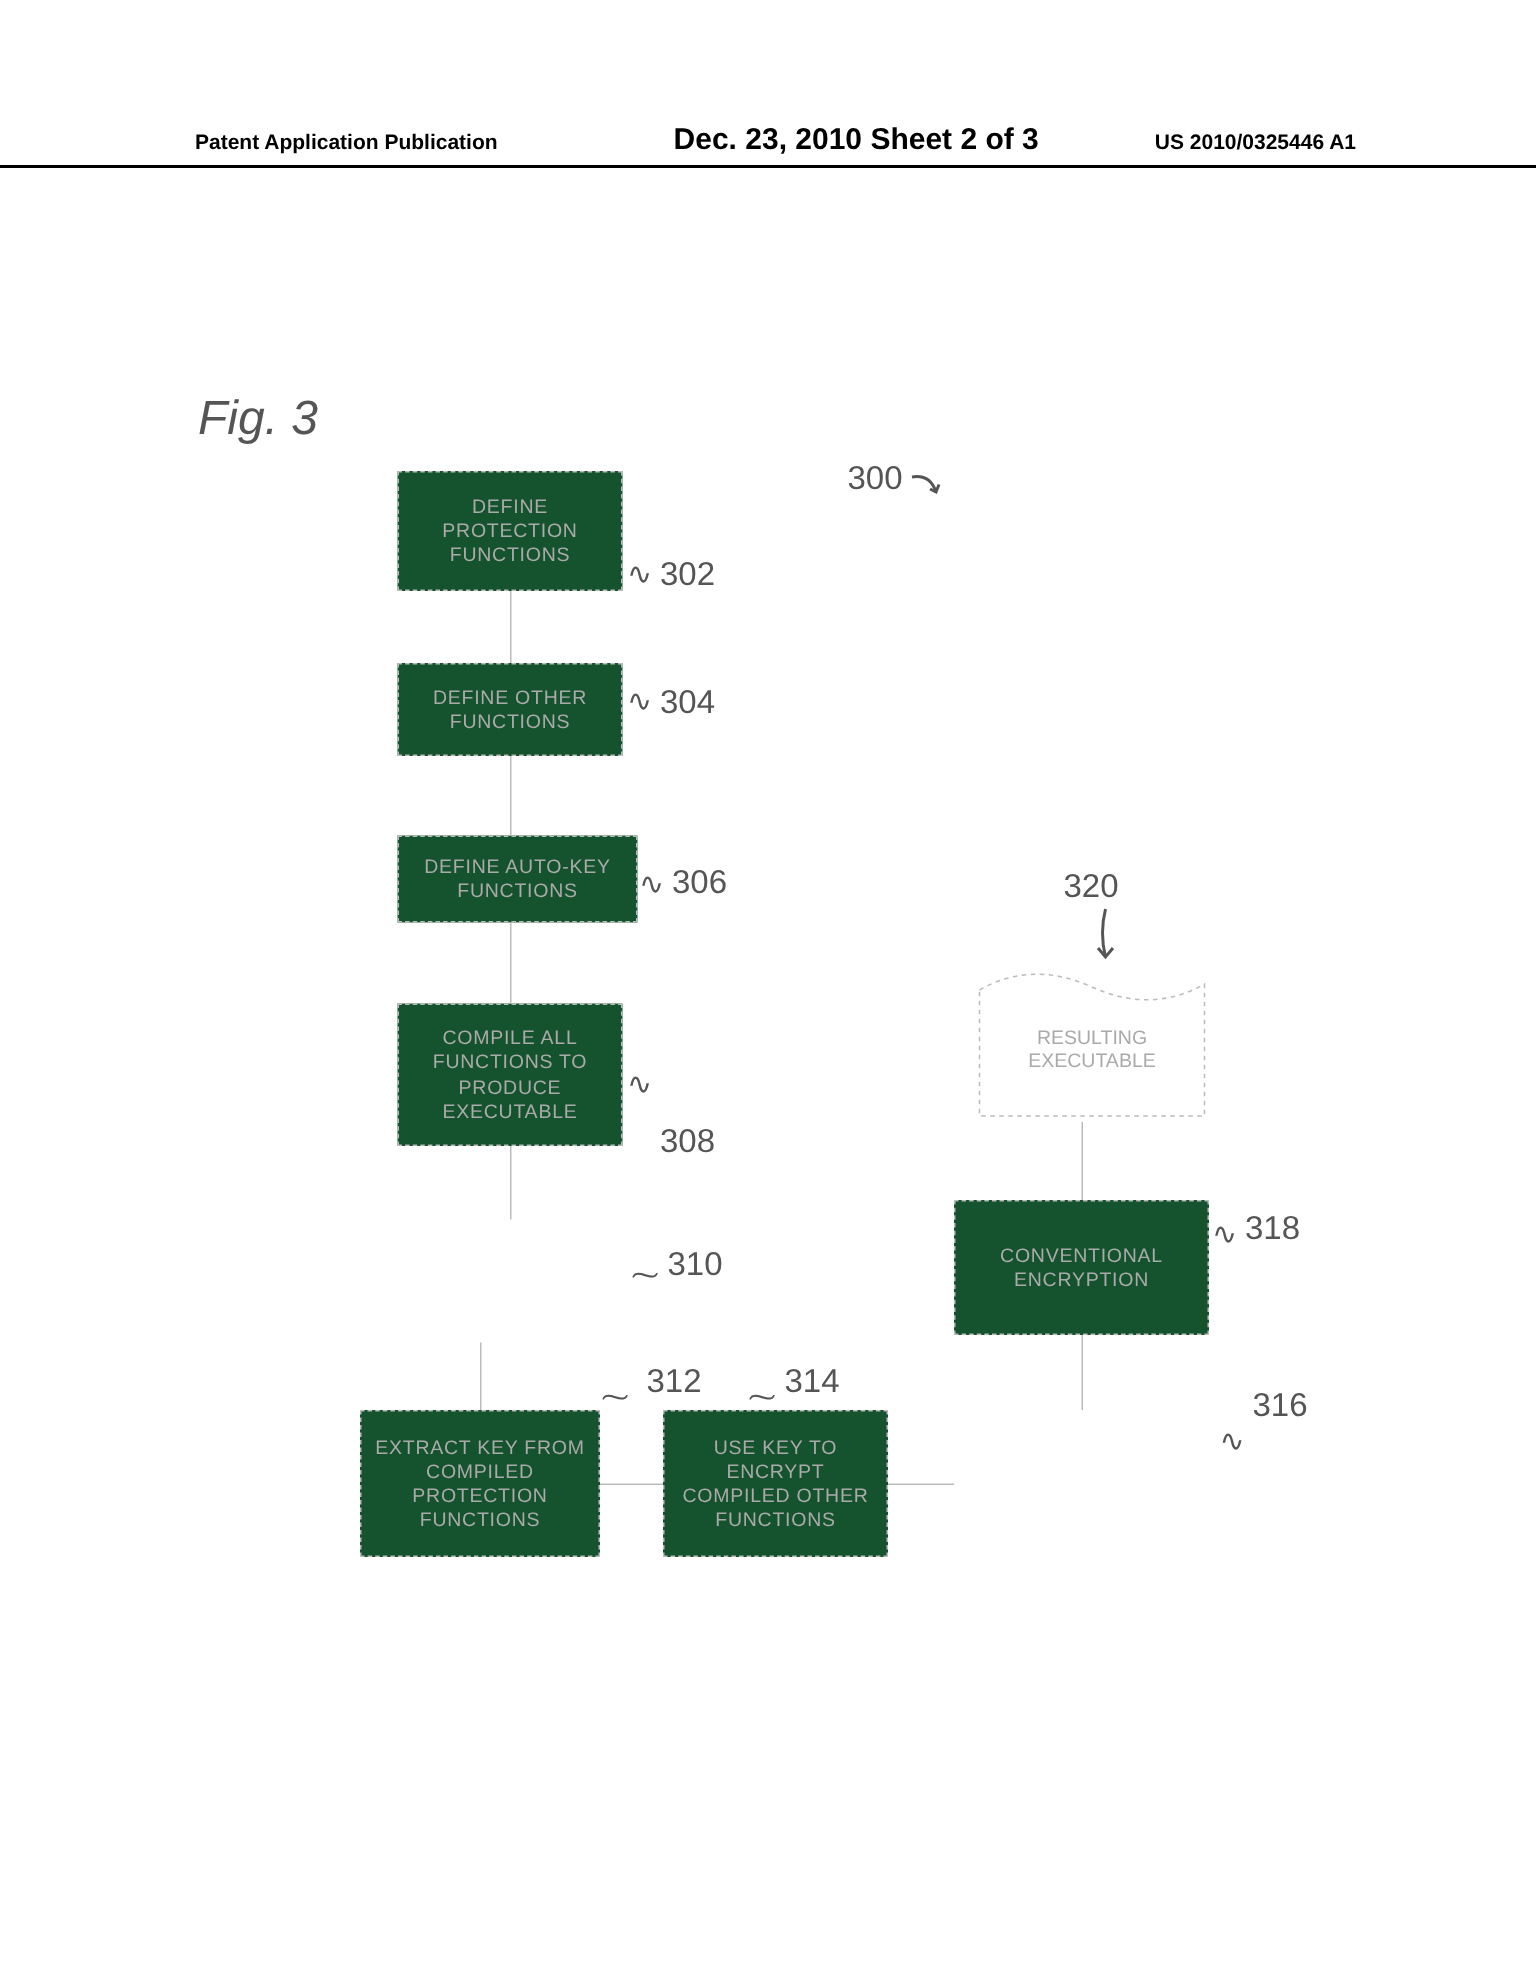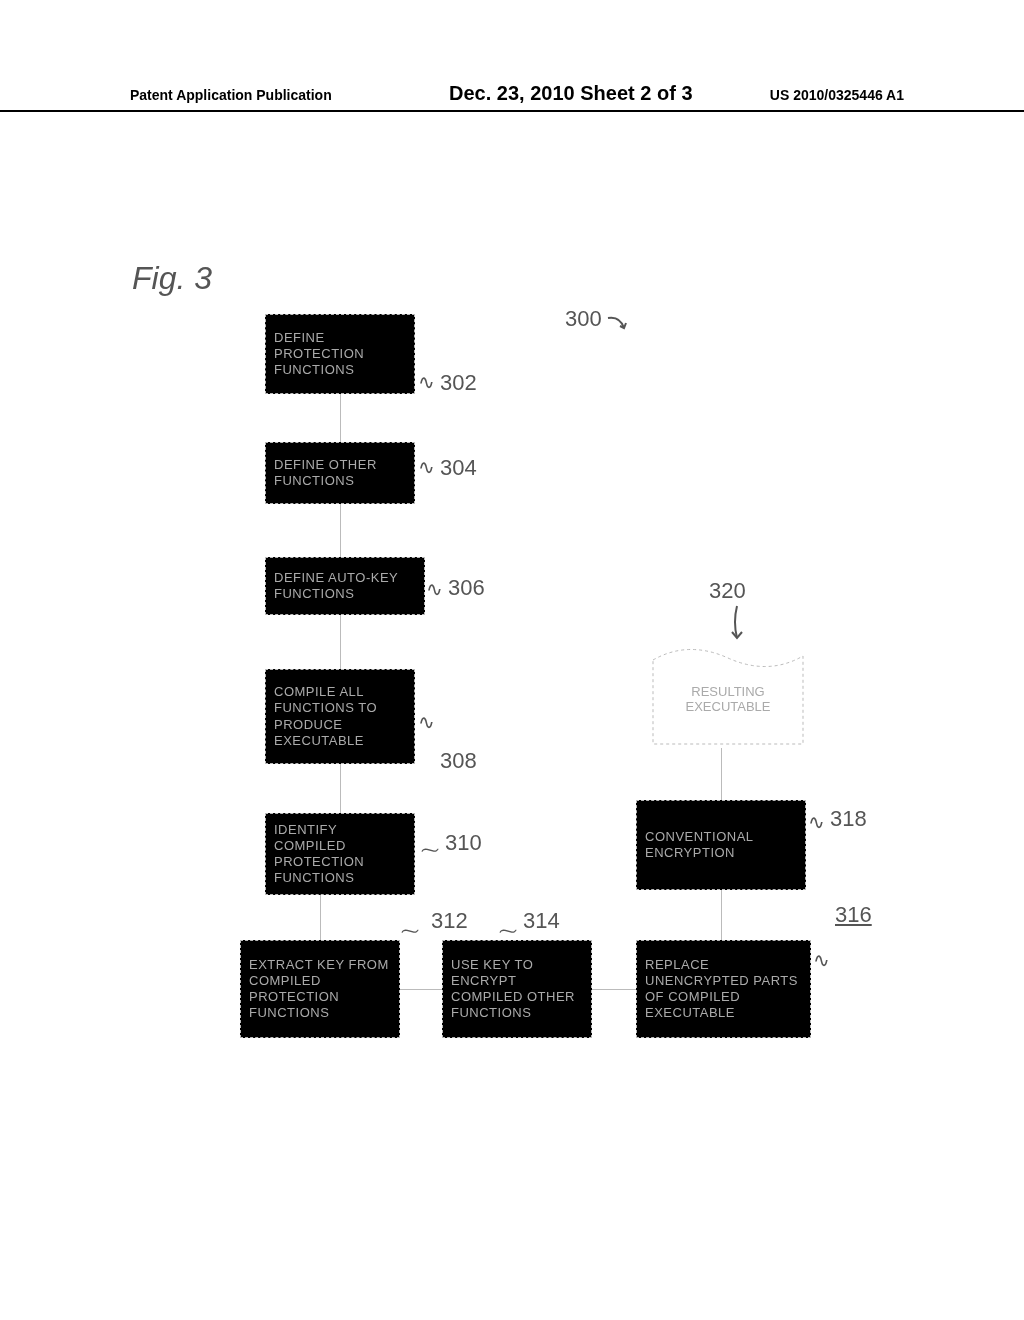--- a/index.html
+++ b/index.html
@@ -38,30 +38,30 @@
     font-family: "Comic Sans MS", cursive, sans-serif;
     font-size: 32px;
     color: #555;
   }
 
   .canvas { position: absolute; left: 0; top: 0; width: 1024px; height: 1320px; }
 
   .box {
     position: absolute;
     border: 1px dashed #bbb;
-    text-align: left;
+    text-align: center;
     font-size: 13px;
     letter-spacing: 0.5px;
     color: #aaa;
     display: flex;
     align-items: center;
     justify-content: center;
     padding: 6px 8px;
     line-height: 1.25;
-    background: #000000;
+    background: #14532d;
   }
 
   .doc {
     position: absolute;
     width: 160px;
     height: 110px;
     text-align: center;
     font-size: 13px;
     color: #aaa;
   }
@@ -104,27 +104,25 @@
 <div class="canvas">
 
   <div class="box" style="left:265px; top:314px; width:150px; height:80px;">DEFINE PROTECTION FUNCTIONS</div>
 
   <div class="box" style="left:265px; top:442px; width:150px; height:62px;">DEFINE OTHER FUNCTIONS</div>
 
   <div class="box" style="left:265px; top:557px; width:160px; height:58px;">DEFINE AUTO-KEY FUNCTIONS</div>
 
   <div class="box" style="left:265px; top:669px; width:150px; height:95px;">COMPILE ALL FUNCTIONS TO PRODUCE EXECUTABLE</div>
 
-  <div class="box" style="left:265px; top:813px; width:150px; height:82px;">IDENTIFY COMPILED PROTECTION FUNCTIONS</div>
 
   <div class="box" style="left:240px; top:940px; width:160px; height:98px;">EXTRACT KEY FROM COMPILED PROTECTION FUNCTIONS</div>
 
   <div class="box" style="left:442px; top:940px; width:150px; height:98px;">USE KEY TO ENCRYPT COMPILED OTHER FUNCTIONS</div>
 
-  <div class="box" style="left:636px; top:940px; width:175px; height:98px;">REPLACE UNENCRYPTED PARTS OF COMPILED EXECUTABLE</div>
 
   <div class="box" style="left:636px; top:800px; width:170px; height:90px;">CONVENTIONAL ENCRYPTION</div>
 
   <div class="doc" style="left:648px; top:640px;">
     <svg viewBox="0 0 160 110">
       <path d="M5 20 Q 40 0 80 18 Q 120 36 155 16 L155 104 L5 104 Z" fill="#fff" stroke="#bbb" stroke-dasharray="3,3" stroke-width="1"></path>
     </svg>
     <div class="doclabel">RESULTING EXECUTABLE</div>
   </div>
 
@@ -161,21 +159,21 @@
   <span class="tick" style="left:420px; top:835px;">⁓</span>
   <span class="ref" style="left:445px; top:830px;">310</span>
 
   <span class="tick" style="left:400px; top:916px;">⁓</span>
   <span class="ref" style="left:431px; top:908px;">312</span>
 
   <span class="tick" style="left:498px; top:916px;">⁓</span>
   <span class="ref" style="left:523px; top:908px;">314</span>
 
   <span class="tick" style="left:813px; top:948px;">∿</span>
-  <span class="ref" style="left:835px; top:902px;text-decoration:underline;">316</span>
+  <span class="ref" style="left:835px; top:924px;">316</span>
 
   <span class="tick" style="left:808px; top:810px;">∿</span>
   <span class="ref" style="left:830px; top:806px;">318</span>
 
   <span class="ref" style="left:709px; top:578px;">320</span>
   <svg class="arrow-hook" style="left:727px; top:604px; width:20px; height:38px;" viewBox="0 0 20 38">
     <path d="M10 2 Q 6 18 10 34" fill="none" stroke="#555" stroke-width="2"></path>
     <path d="M5 28 L10 34 L15 28" fill="none" stroke="#555" stroke-width="2"></path>
   </svg>
 

